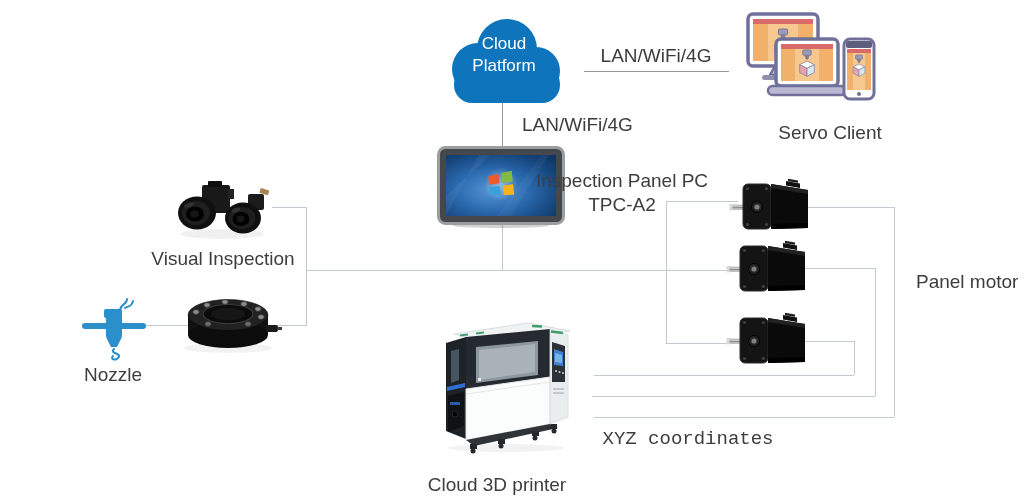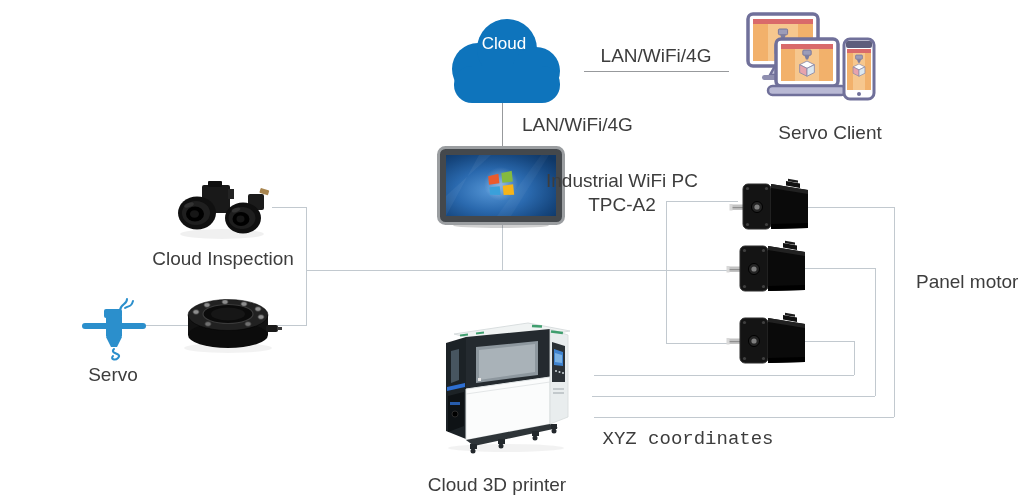--- a/index.html
+++ b/index.html
@@ -42,20 +42,21 @@
   <svg class="abs" style="left:413px;top:12px" width="118" height="92" viewBox="0 0 118 92">
     <g fill="#0e74bc">
       <circle cx="33" cy="57" r="26"></circle>
       <circle cx="62" cy="37" r="30"></circle>
       <circle cx="91" cy="59" r="24"></circle>
       <rect x="9" y="54" width="106" height="37" rx="18"></rect>
     </g>
   </svg>
   <div class="cloud-text">
     <div>Cloud</div>
+    <div>Platform</div>
   </div>
 
   <svg class="abs" style="left:710px;top:12px" width="134" height="102" viewBox="0 0 134 102">
     <defs>
       <g id="rcMini">
         <rect x="-4" y="0" width="8" height="5" rx="1" fill="#9c9cb8" stroke="#70709a" stroke-width="0.8"></rect>
         <polygon points="-2.5,5 2.5,5 1,9 -1,9" fill="#7d7d9e"></polygon>
         <polygon points="-7,14 0,10.5 7,14 0,17.5" fill="#fdfdfd" stroke="#8888a8" stroke-width="0.8"></polygon>
         <polygon points="-7,14 0,17.5 0,25 -7,21.5" fill="#e7a3ad" stroke="#8888a8" stroke-width="0.8"></polygon>
         <polygon points="0,17.5 7,14 7,21.5 0,25" fill="#dce8f0" stroke="#8888a8" stroke-width="0.8"></polygon>
@@ -261,22 +262,22 @@
     <polygon points="42,6 79,12 79,16 42,10" fill="#212121"></polygon>
     <polygon points="42,46 79,45 79,50 42,51" fill="#000"></polygon>
     <polygon points="57,3 71,5.5 71,10 57,7.5" fill="#111"></polygon>
     <polygon points="59,0.8 69,2.5 69,4.8 59,3.2" fill="#1d1d1d"></polygon>
   </svg>
 
   <div class="lbl center" style="left:624px;top:44px;">LAN/WiFi/4G</div>
   <div class="lbl" style="left:490px;top:113px;">LAN/WiFi/4G</div>
   <div class="lbl center" style="left:798px;top:121px;">Servo Client</div>
   <div class="lbl center" style="left:590px;top:169px;text-align:center;">
-    <div>Industrial WiFi PC</div>
+    <div>Inspection Panel PC</div>
     <div>TPC-A2</div>
   </div>
-  <div class="lbl center" style="left:191px;top:247px;">Cloud Inspection</div>
-  <div class="lbl center" style="left:81px;top:363px;">Servo</div>
+  <div class="lbl center" style="left:191px;top:247px;">Visual Inspection</div>
+  <div class="lbl center" style="left:81px;top:363px;">Nozzle</div>
   <div class="lbl center" style="left:465px;top:473px;">Cloud 3D printer</div>
   <div class="lbl" style="left:884px;top:270px;">Panel motor</div>
   <div class="lbl center" style="left:656px;top:428px;font-family:Liberation Mono, monospace;">XYZ coordinates</div>
 
 </div>
 
 </body></html>

